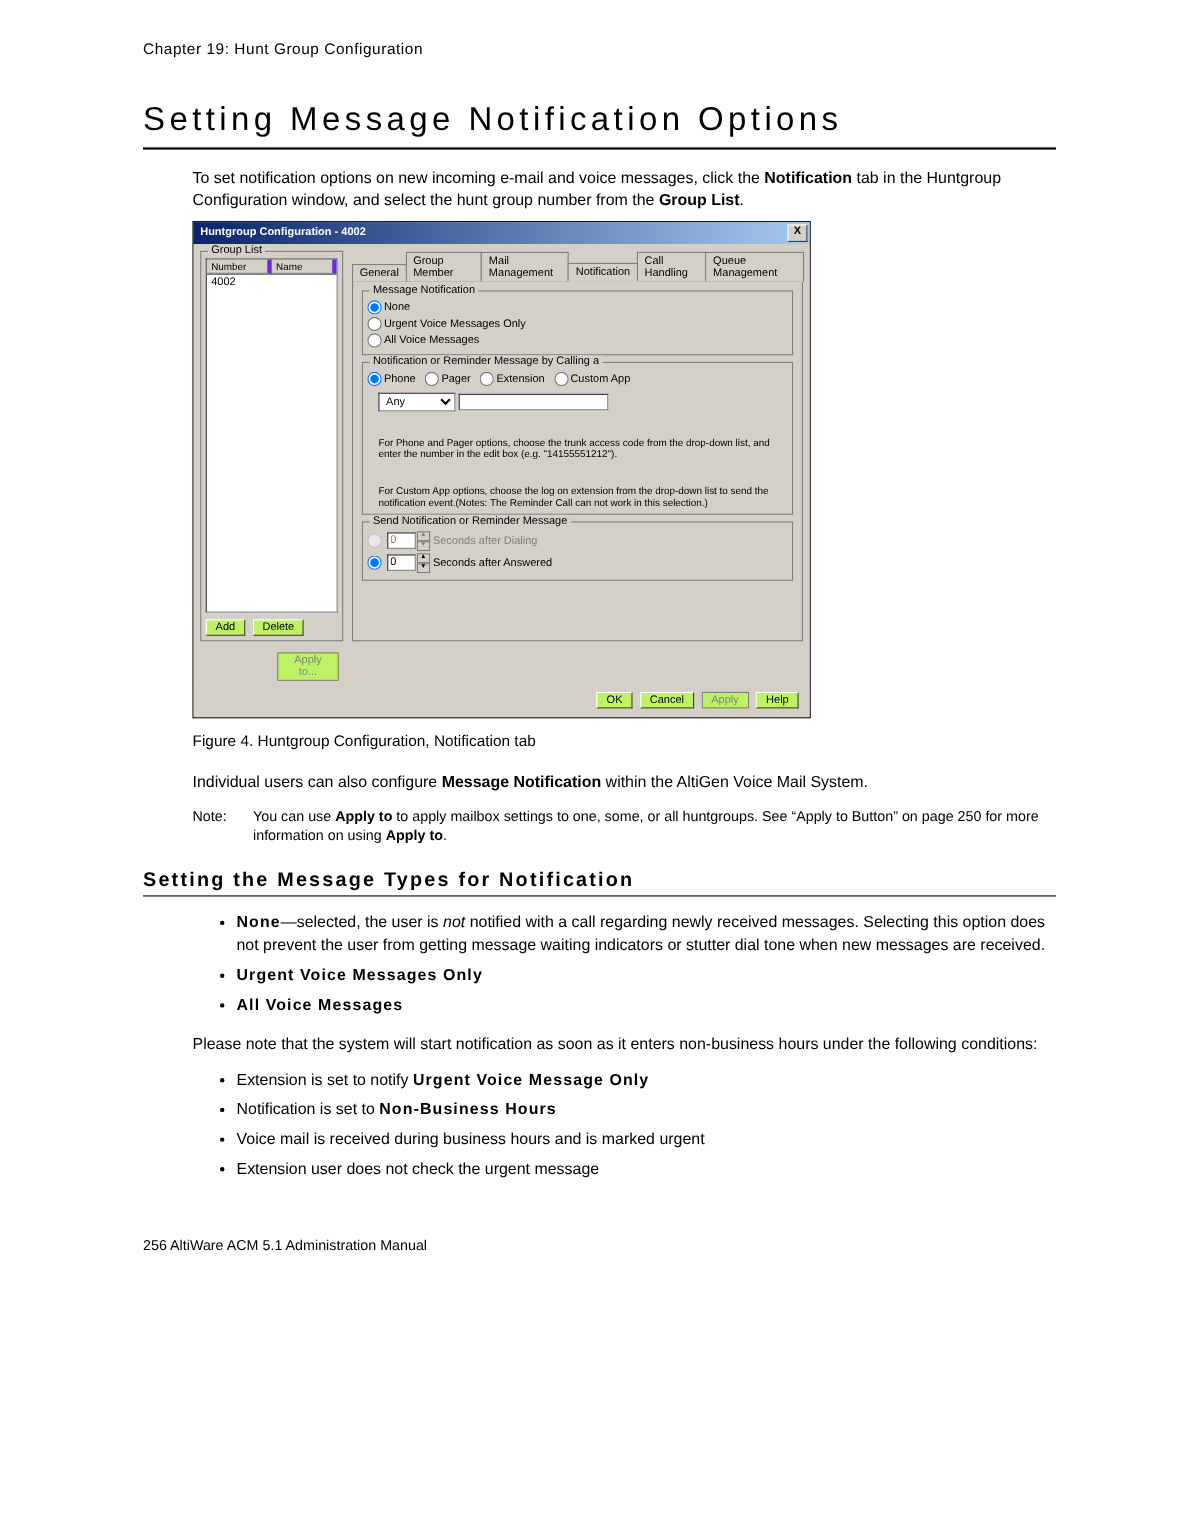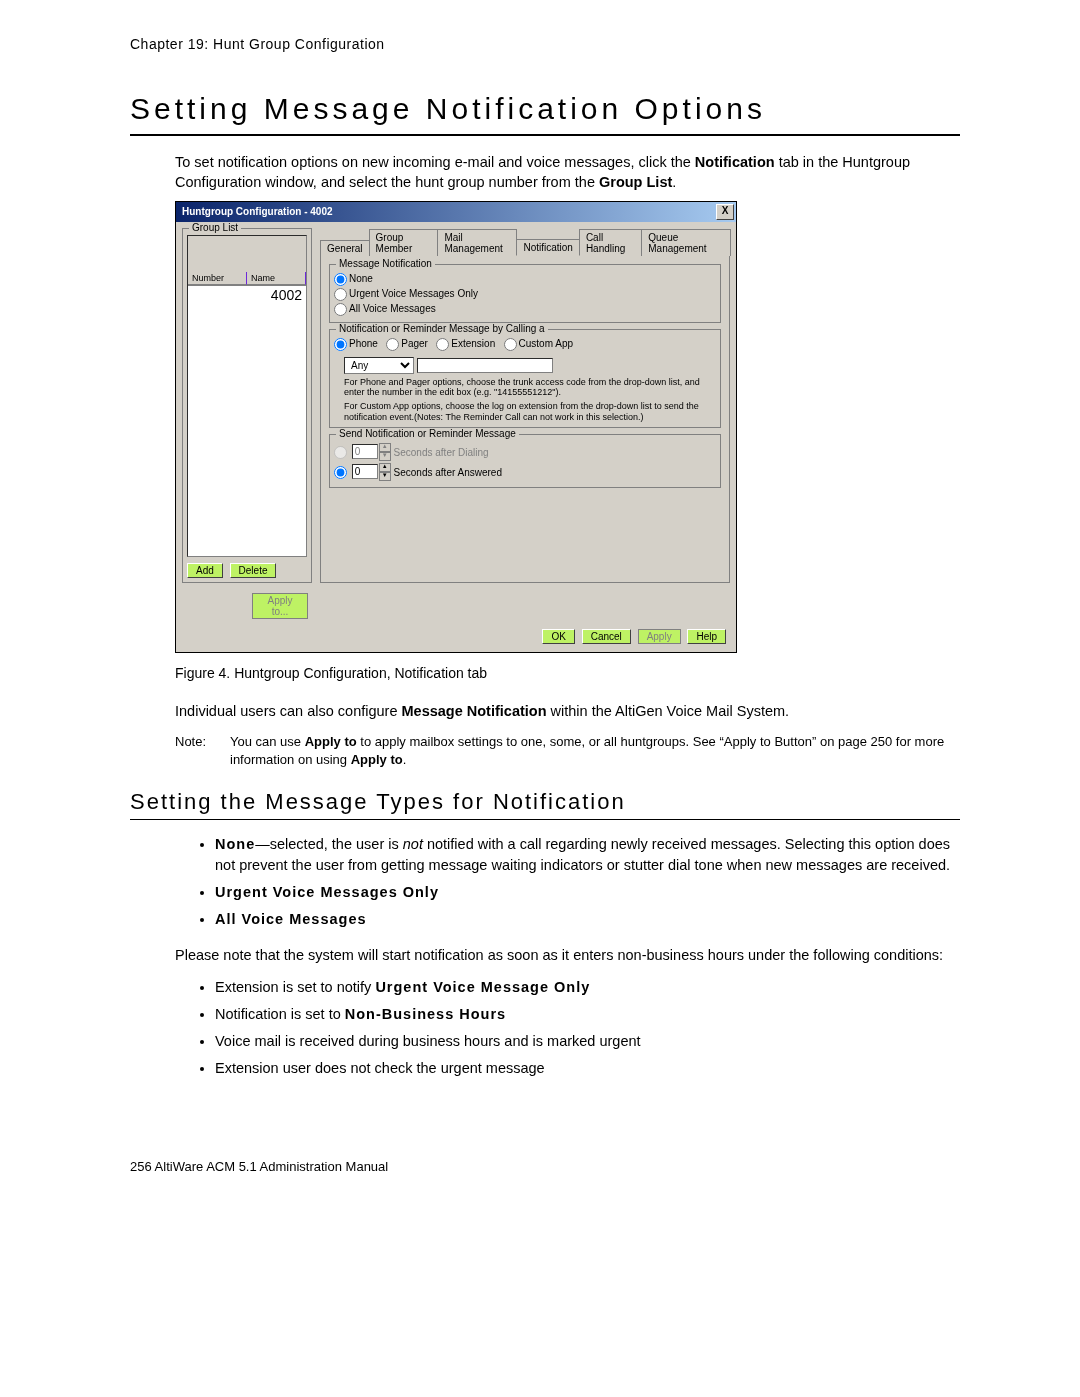--- a/index.html
+++ b/index.html
@@ -99,26 +99,25 @@
     height: 320px;
     font-size:10px;
   }
   .listhead {
     display:flex;
     background:#d4d0c8;
     border-bottom:1px solid #808080;
   }
   .listhead div {
     padding:1px 4px;
-    border-right:1px solid #6d28d9;
+    border-right:4px solid #6d28d9;
     border-bottom:1px solid #808080;
     font-size:9px;
-    margin-top:36px;
-  }
-  .listrow { padding:1px 4px; font-size:14px;text-align:right;}
+  }
+  .listrow { padding:1px 4px; font-size:10px;}
   .btn {
     background:#bef264;
     border:1px solid #fff;
     border-right-color:#404040;
     border-bottom-color:#404040;
     padding:1px 8px;
     font-size:10px;
     font-family:Tahoma,sans-serif;
     cursor:pointer;
     margin-right:4px;
@@ -148,21 +147,21 @@
   .tabpanel {
     border:1px solid #808080;
     padding:8px;
     min-height:310px;
     background:#d4d0c8;
   }
   .radio { margin:0 2px 0 0; vertical-align:middle;}
   .radio-row { margin:2px 0; font-size:10px;}
   .sunken { background:#fff; border:1px inset #808080; padding:1px 2px; font-size:10px;}
   select.sunken { background:#fff; }
-  .help-txt { font-size:9px; margin:3px 0 0 10px; line-height:1.2;}
+  .help-txt { font-size:9px; margin:23px 0 0 10px; line-height:1.2;}
   .grey { color:#808080; }
   .row2 { display:flex; gap:6px; }
   .row2 > .fieldset { flex:1; }
   .spin { display:inline-flex; align-items:center;}
   .spin input { width:20px; }
   .spin .arrows { display:flex; flex-direction:column; margin-left:1px;}
   .spin .arrows div { width:10px;height:7px;background:#d4d0c8;border:1px solid #808080;font-size:6px;text-align:center;line-height:5px;}
   .dlg-buttons {
     text-align:right;
     padding:4px 6px 8px 6px;
@@ -181,37 +180,37 @@
   }
   .note-row {
     display:flex;
     margin-left:45px;
     font-size:13px;
     line-height:1.4;
     margin-bottom:20px;
   }
   .note-row .note-label { width:55px; flex-shrink:0;}
   h2 {
-    font-size: 22px;
-    font-weight: normal;
+    font-size: 18px;
+    font-weight: bold;
     letter-spacing: 2px;
     margin: 20px 0 4px 0;
   }
   .hr2 { border:0; border-top:1px solid #000; margin:0 0 14px 0;}
   ul.bul {
     margin: 4px 0 12px 85px;
     padding: 0;
     font-size: 14.5px;
     line-height: 1.45;
   }
   ul.bul li { margin-bottom: 6px; list-style-type: disc;}
   ul.bul li b { font-weight: bold; letter-spacing: 1px;}
   em { font-style: italic; }
   .footer {
-    margin-top: 80px;
+    margin-top: 50px;
     font-size: 13px;
   }
 </style>
 </head>
 <body>
 
 <div class="page">
   <div class="chap-header">Chapter 19:  Hunt Group Configuration</div>
 
   <h1>Setting Message Notification Options</h1>

